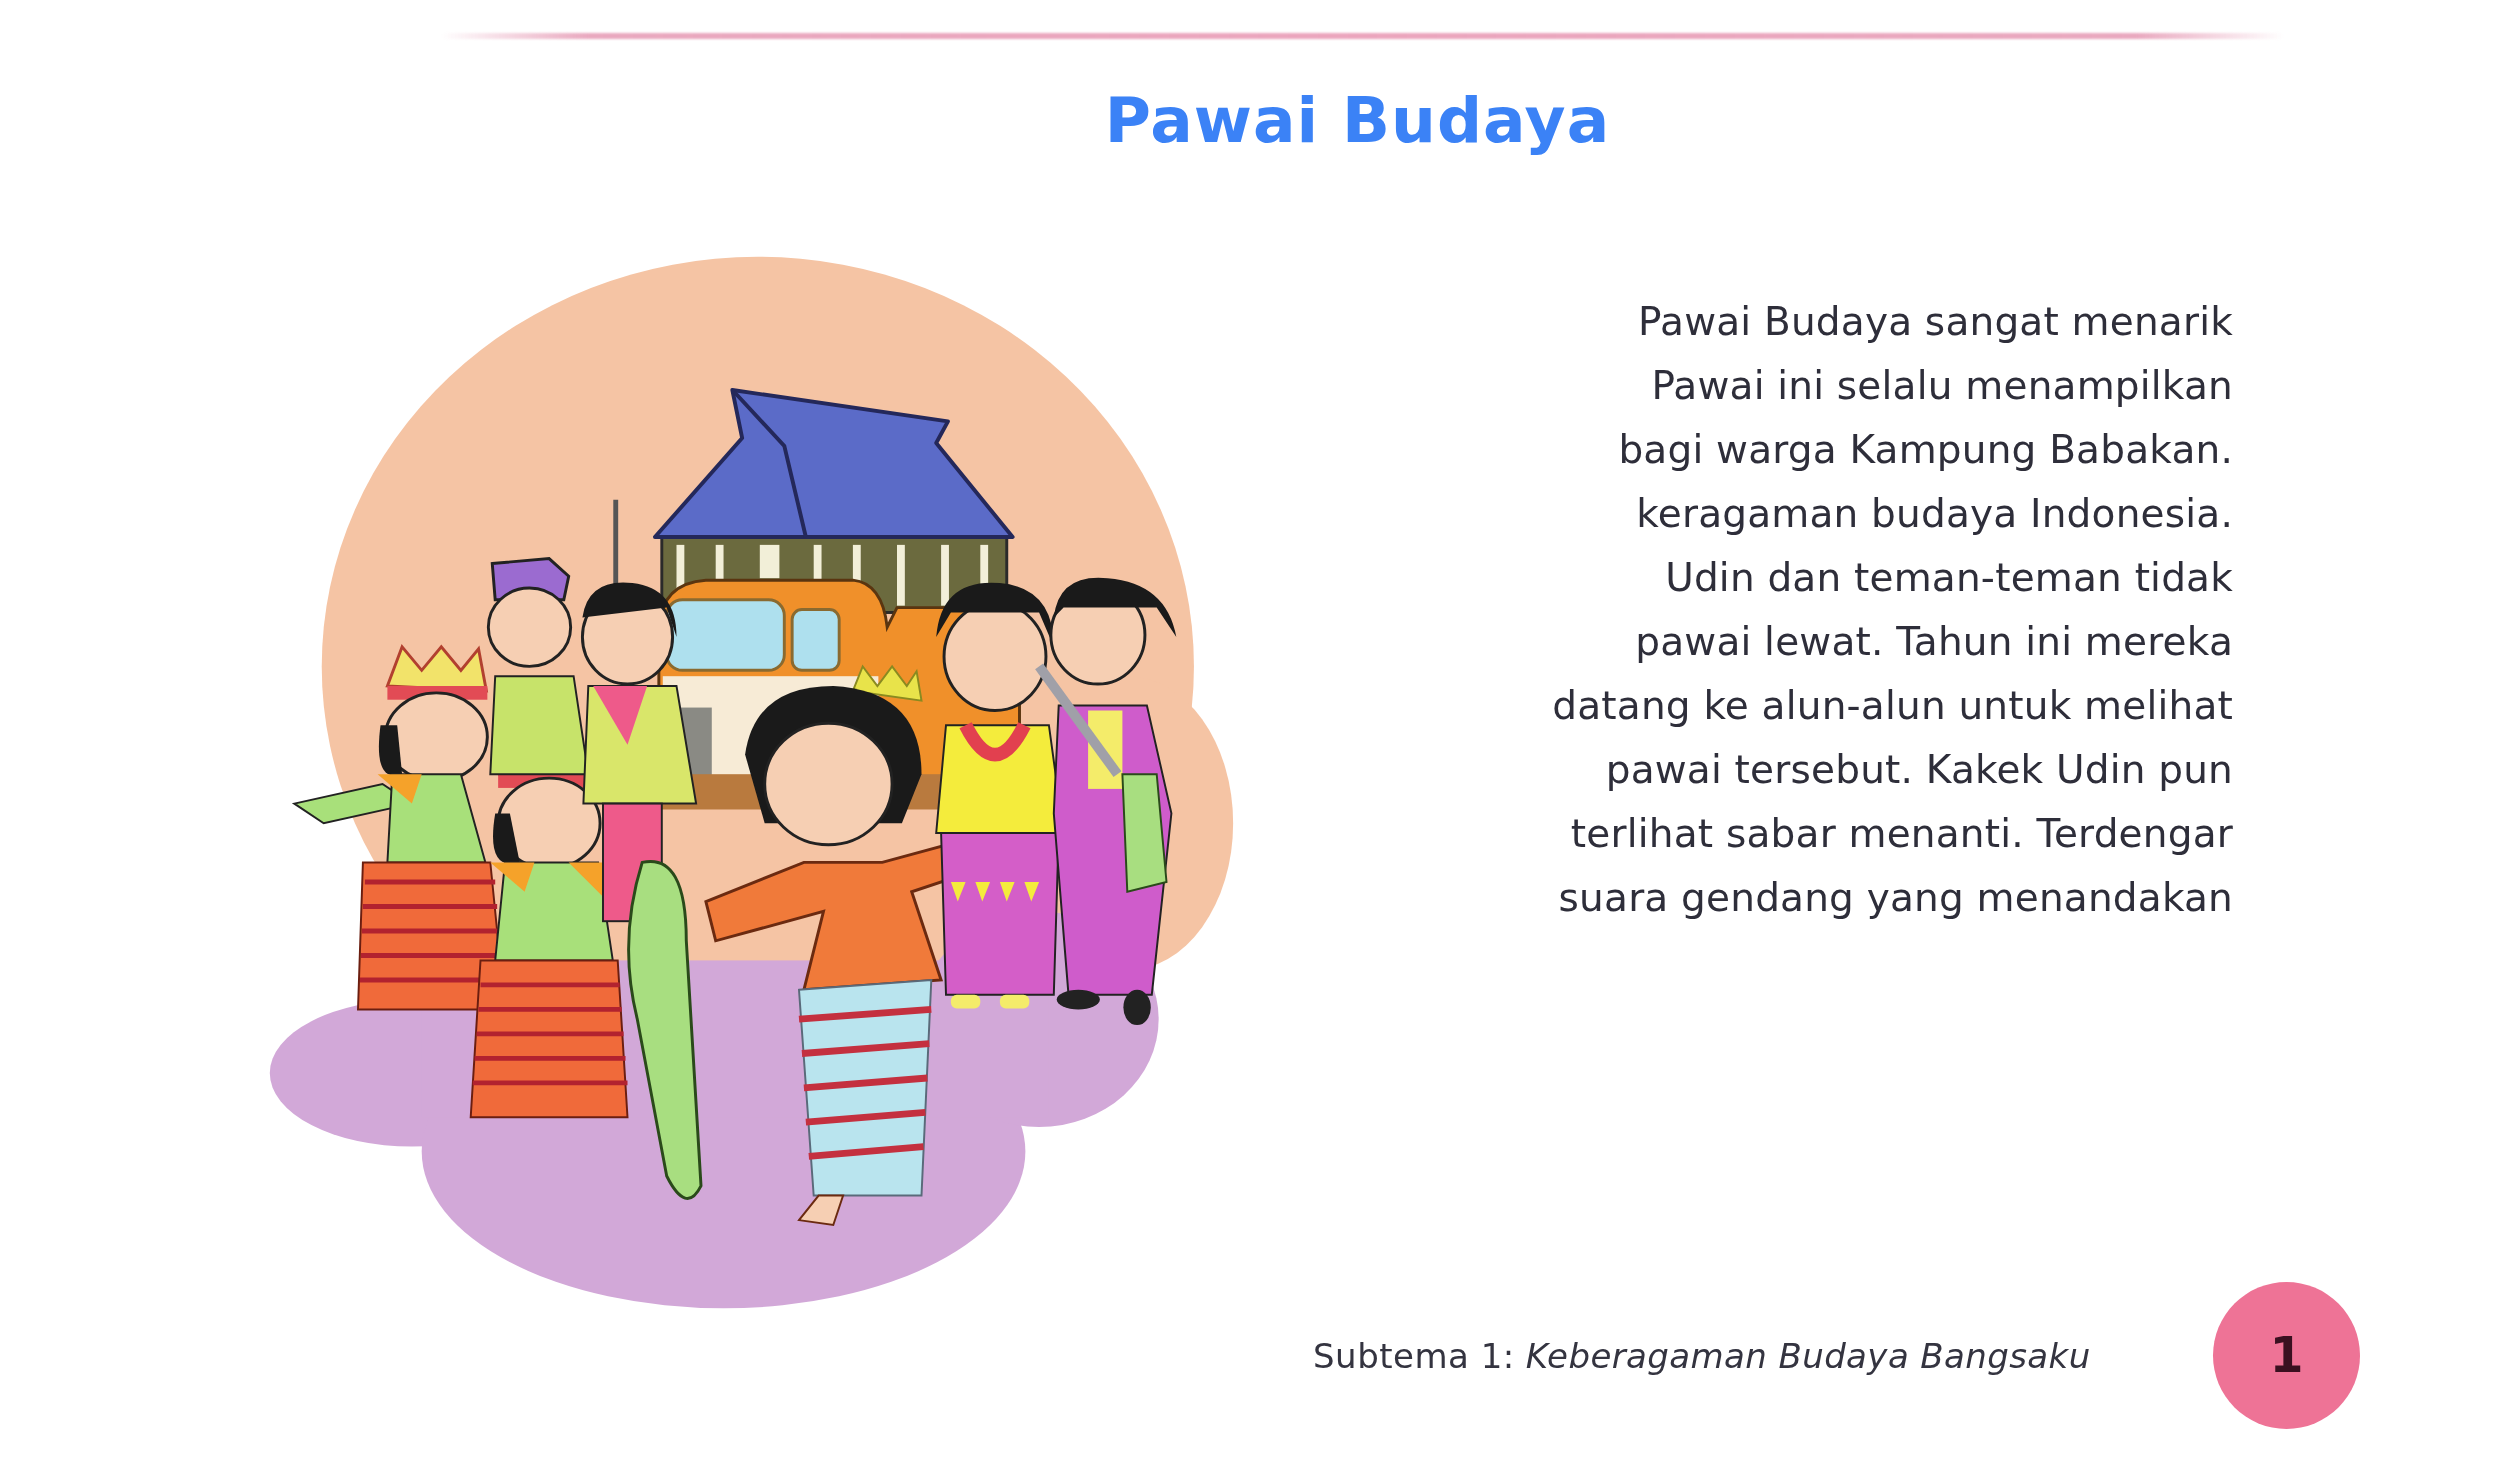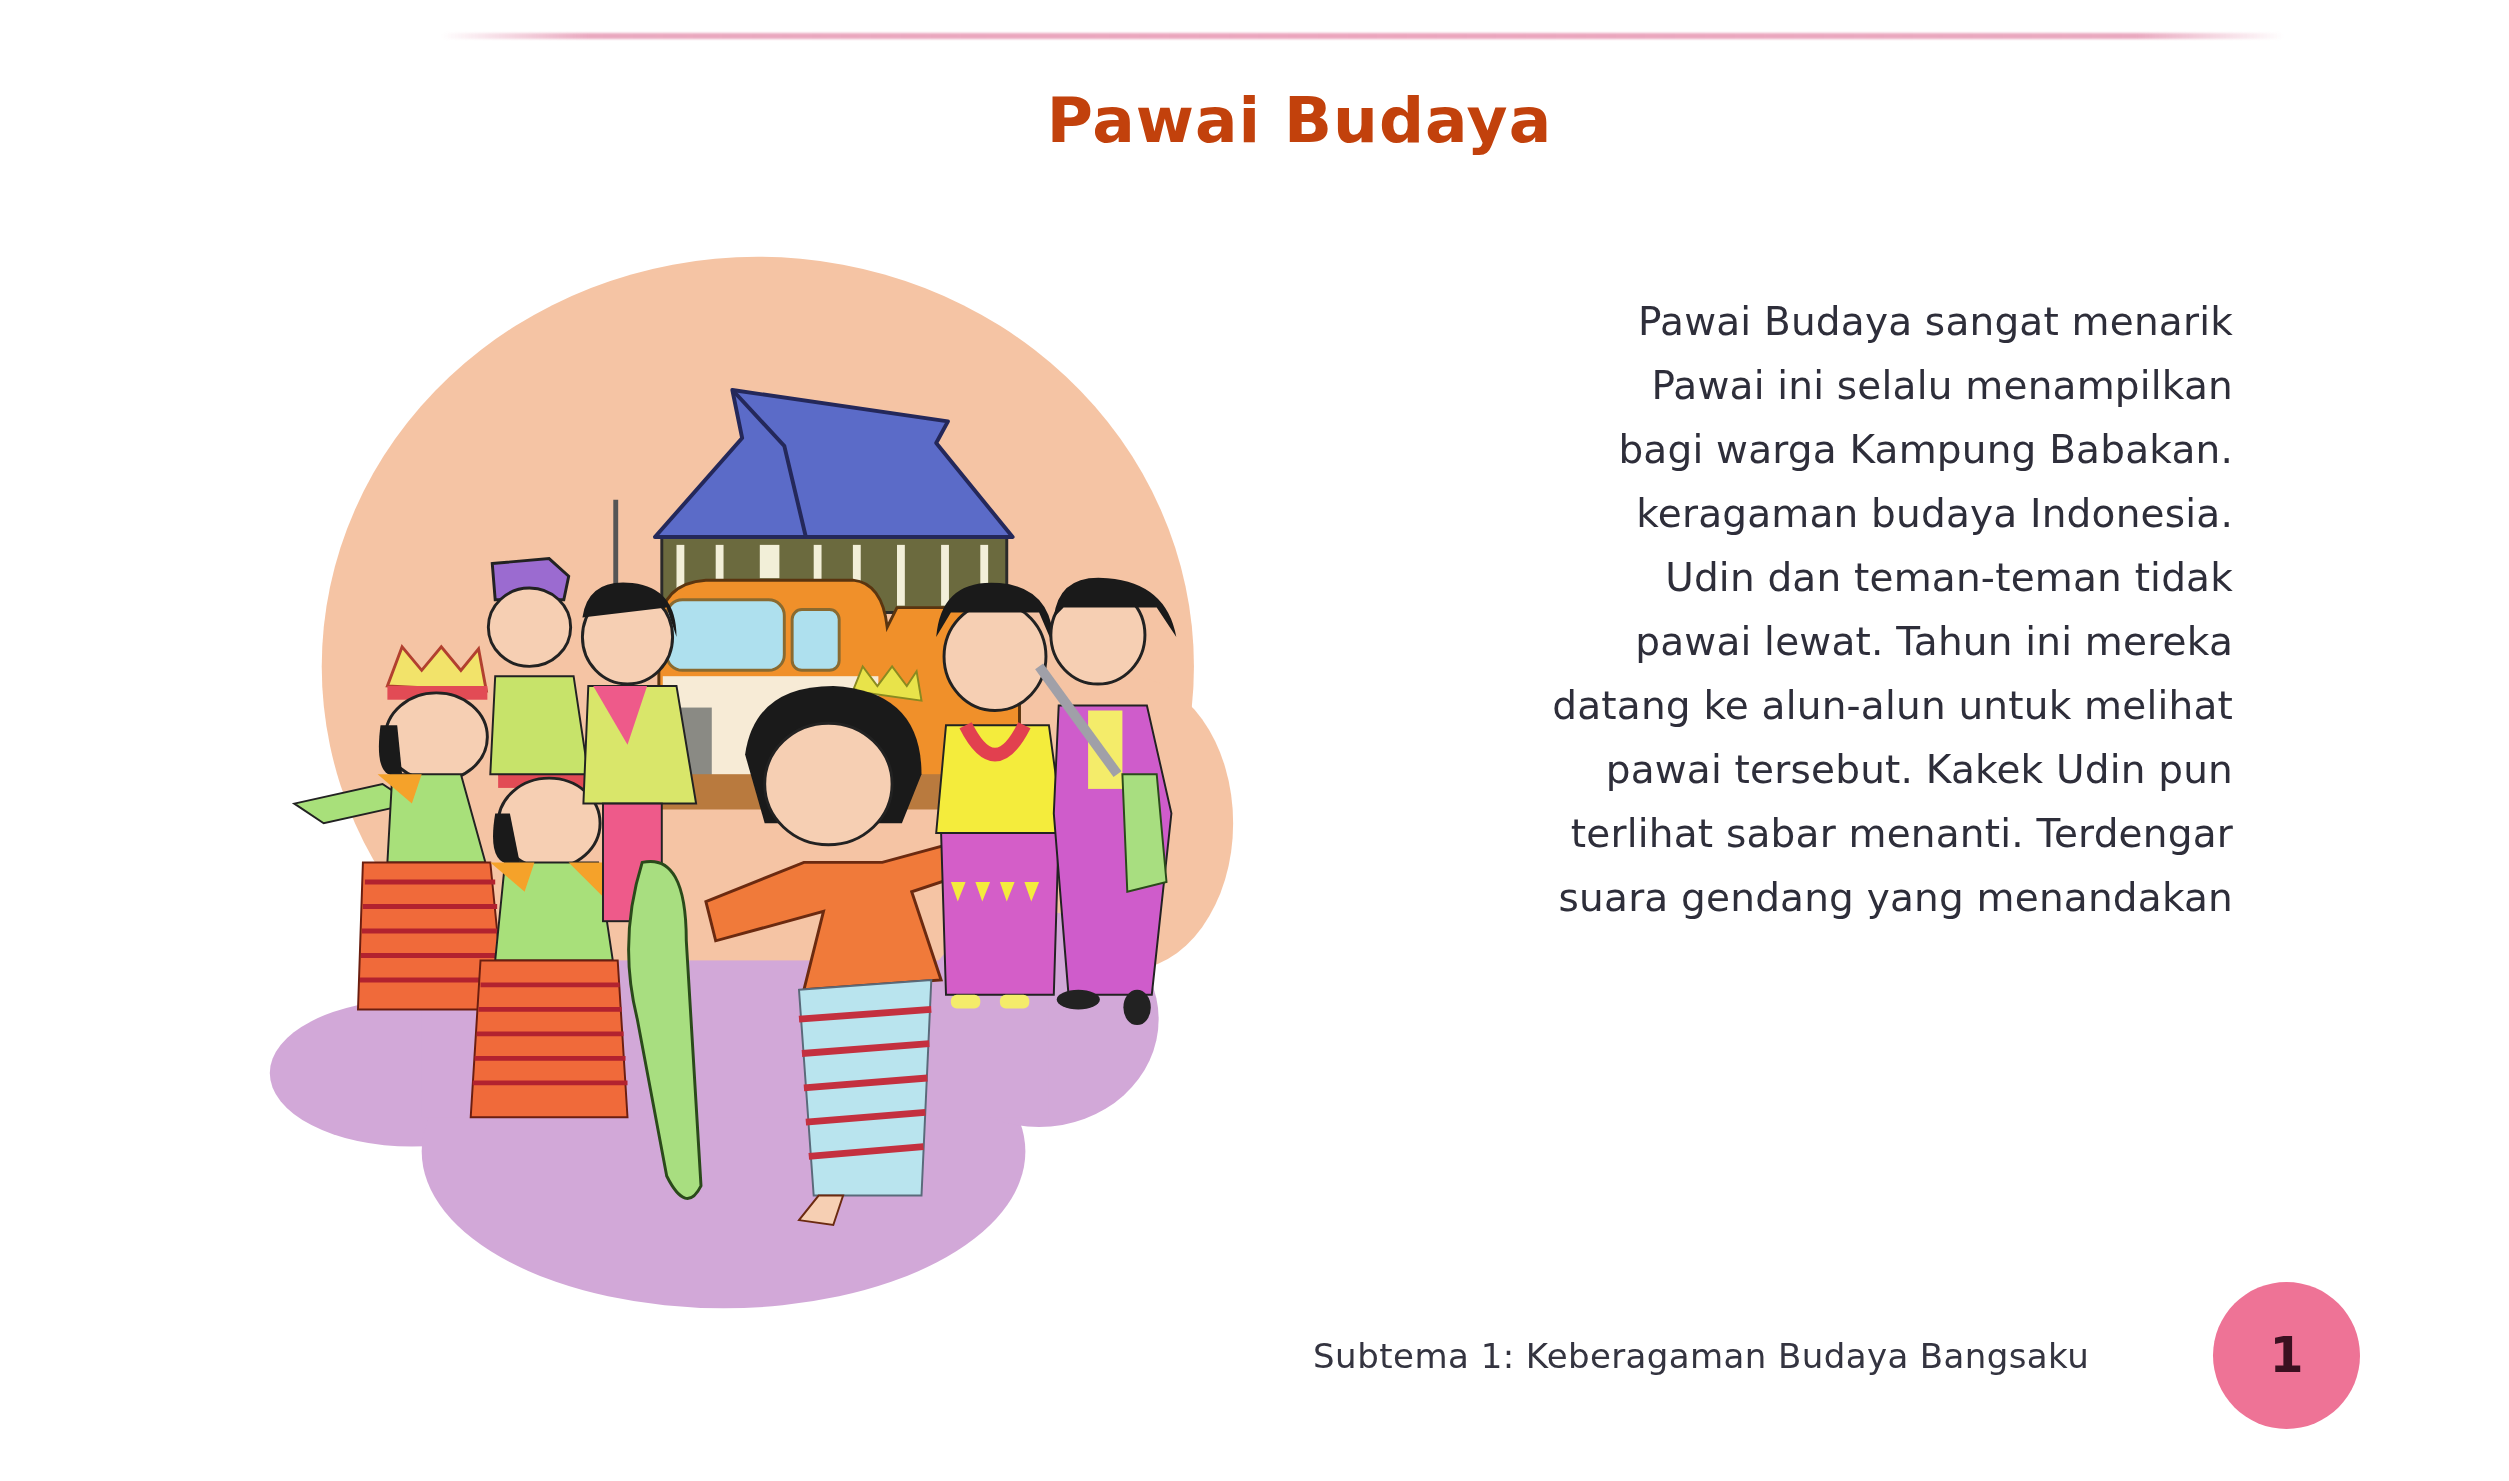--- a/index.html
+++ b/index.html
@@ -24,28 +24,28 @@
     background: linear-gradient(to right,
       rgba(226,140,170,0) 0%,
       rgba(226,140,170,0.75) 8%,
       rgba(232,150,178,0.85) 50%,
       rgba(226,140,170,0.75) 92%,
       rgba(226,140,170,0) 100%);
     filter: blur(1.2px);
   }
   .page-title {
     position: absolute;
-    left: 1020px;
+    left: 1078px;
     top: 82px;
     width: 559px;
     text-align: center;
     font-family: "DejaVu Sans", sans-serif;
     font-size: 63px;
     font-weight: bold;
-    color: #c2410c;
+    color: #3b82f6;
     letter-spacing: 1px;
     line-height: 78px;
   }
   .illustration {
     position: absolute;
     left: 255px;
     top: 245px;
     width: 990px;
     height: 1078px;
   }
@@ -73,21 +73,21 @@
     top: 1329px;
     width: 882px;
     height: 55px;
     white-space: nowrap;
     font-family: "DejaVu Sans", sans-serif;
     font-size: 34px;
     color: #343440;
     line-height: 55px;
   }
   .footer .subtema-label { font-weight: normal; letter-spacing: 0.5px; margin-top: 16px; }
-  .footer .subtema-title { letter-spacing: 0.4px; }
+  .footer .subtema-title { letter-spacing: 0.4px; font-style: italic; }
   .page-badge {
     position: absolute;
     left: 2213px;
     top: 1282px;
     width: 147px;
     height: 147px;
     border-radius: 50%;
     background: #EE7396;
     display: flex;
     align-items: center;

